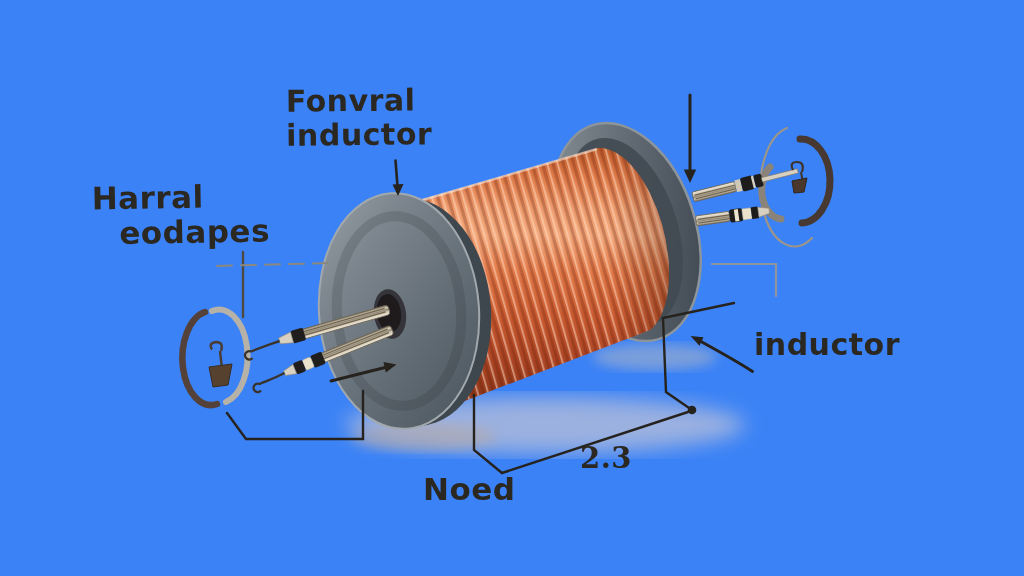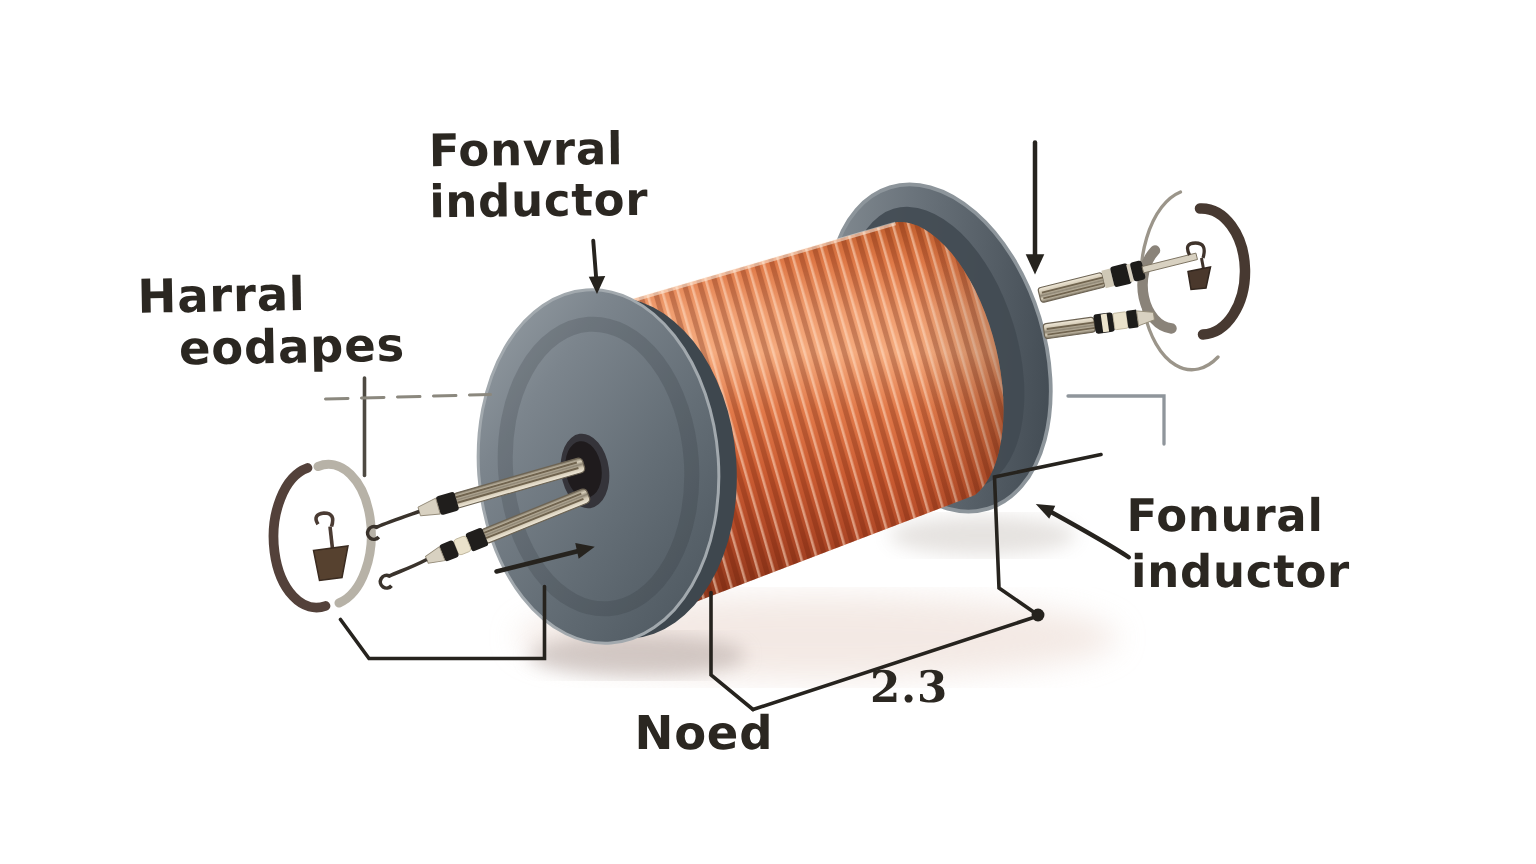--- a/index.html
+++ b/index.html
@@ -1,18 +1,18 @@
 <!DOCTYPE html>
 <html><head>
 <meta charset="utf-8">
 <style>
   html,body{margin:0;padding:0;background:#e9e7e0;}
   .stage{
     position:relative;width:1024px;height:576px;overflow:hidden;
-    background:#ffffff;
+    background:#3b82f6;
     font-family:"DejaVu Sans","Liberation Sans",sans-serif;
   }
   .stage svg{position:absolute;left:0;top:0;}
   .label{
     position:absolute;color:#2b2721;font-weight:700;
     letter-spacing:.5px;white-space:nowrap;
   }
   .label .l2{display:block;}
   .lbl-top{left:286px;top:84px;font-size:30px;line-height:34px;transform:rotate(-.6deg);}
   .lbl-node{left:693px;top:62px;font-size:31px;}
@@ -217,21 +217,20 @@
     <span class="l2">inductor</span>
   </div>
 
 
   <div class="label lbl-leads">
     <span>Harral</span>
     <span class="l2">eodapes</span>
   </div>
 
   <div class="label lbl-core">
-    <span>Fonural</span>
     <span class="l2">inductor</span>
   </div>
 
   <div class="label lbl-body">
     <span>Noed</span>
   </div>
 
   <div class="label lbl-dim">
     <span>2.3</span>
   </div>

